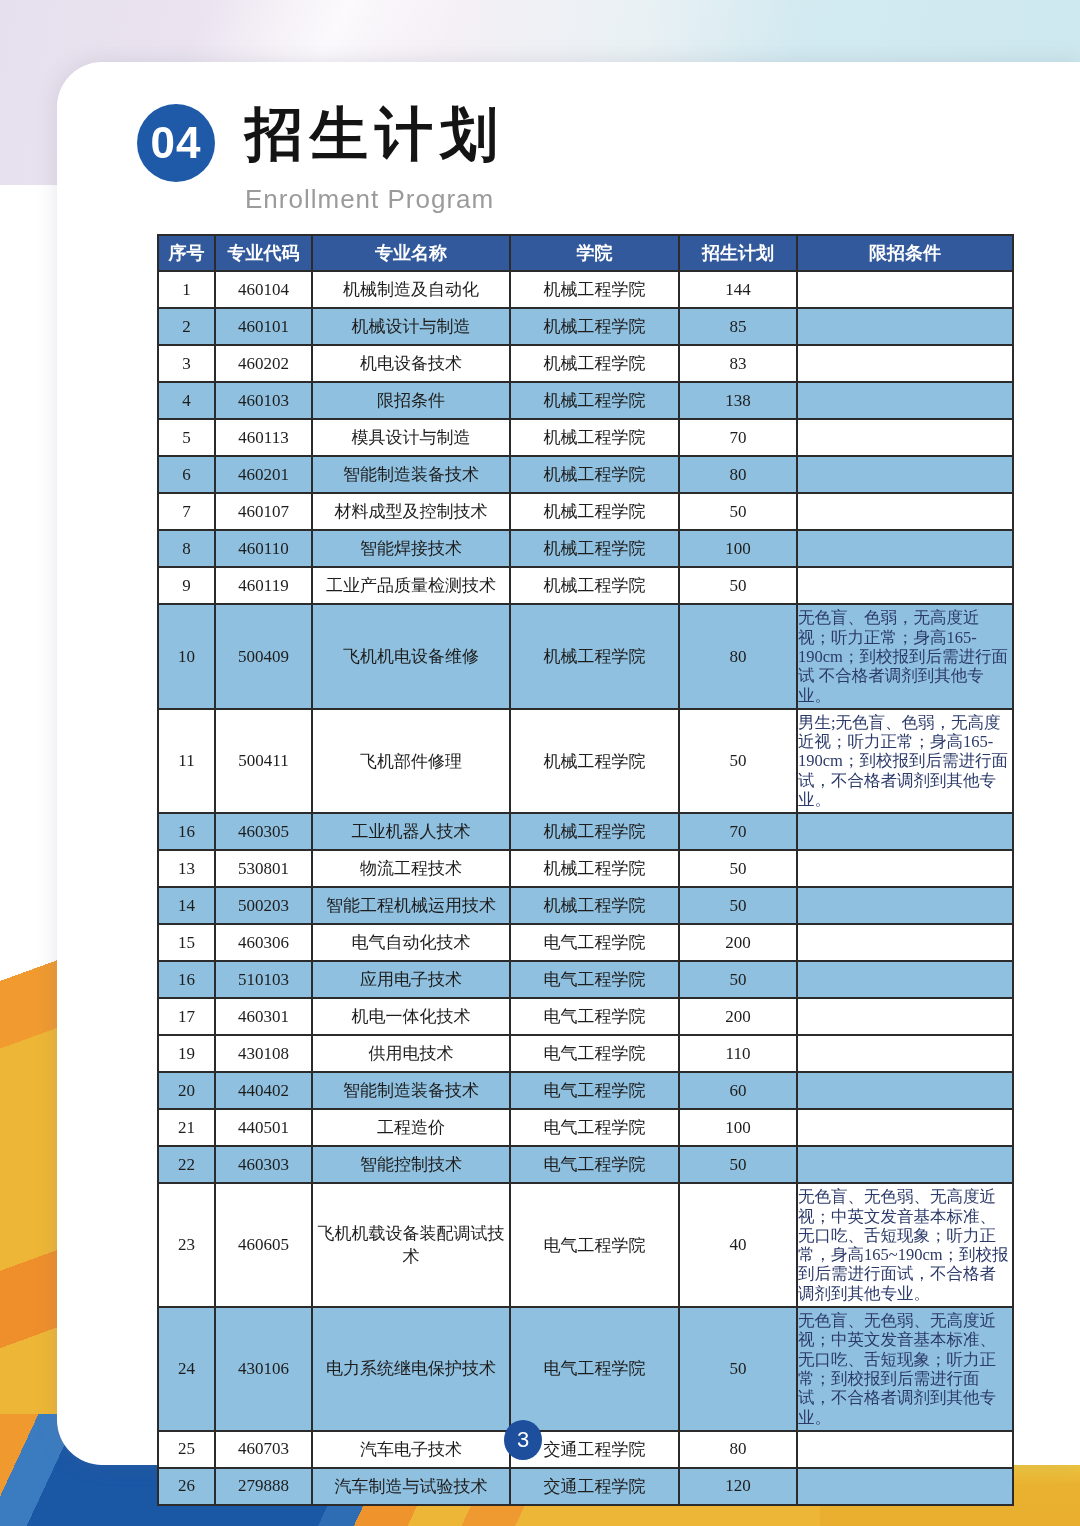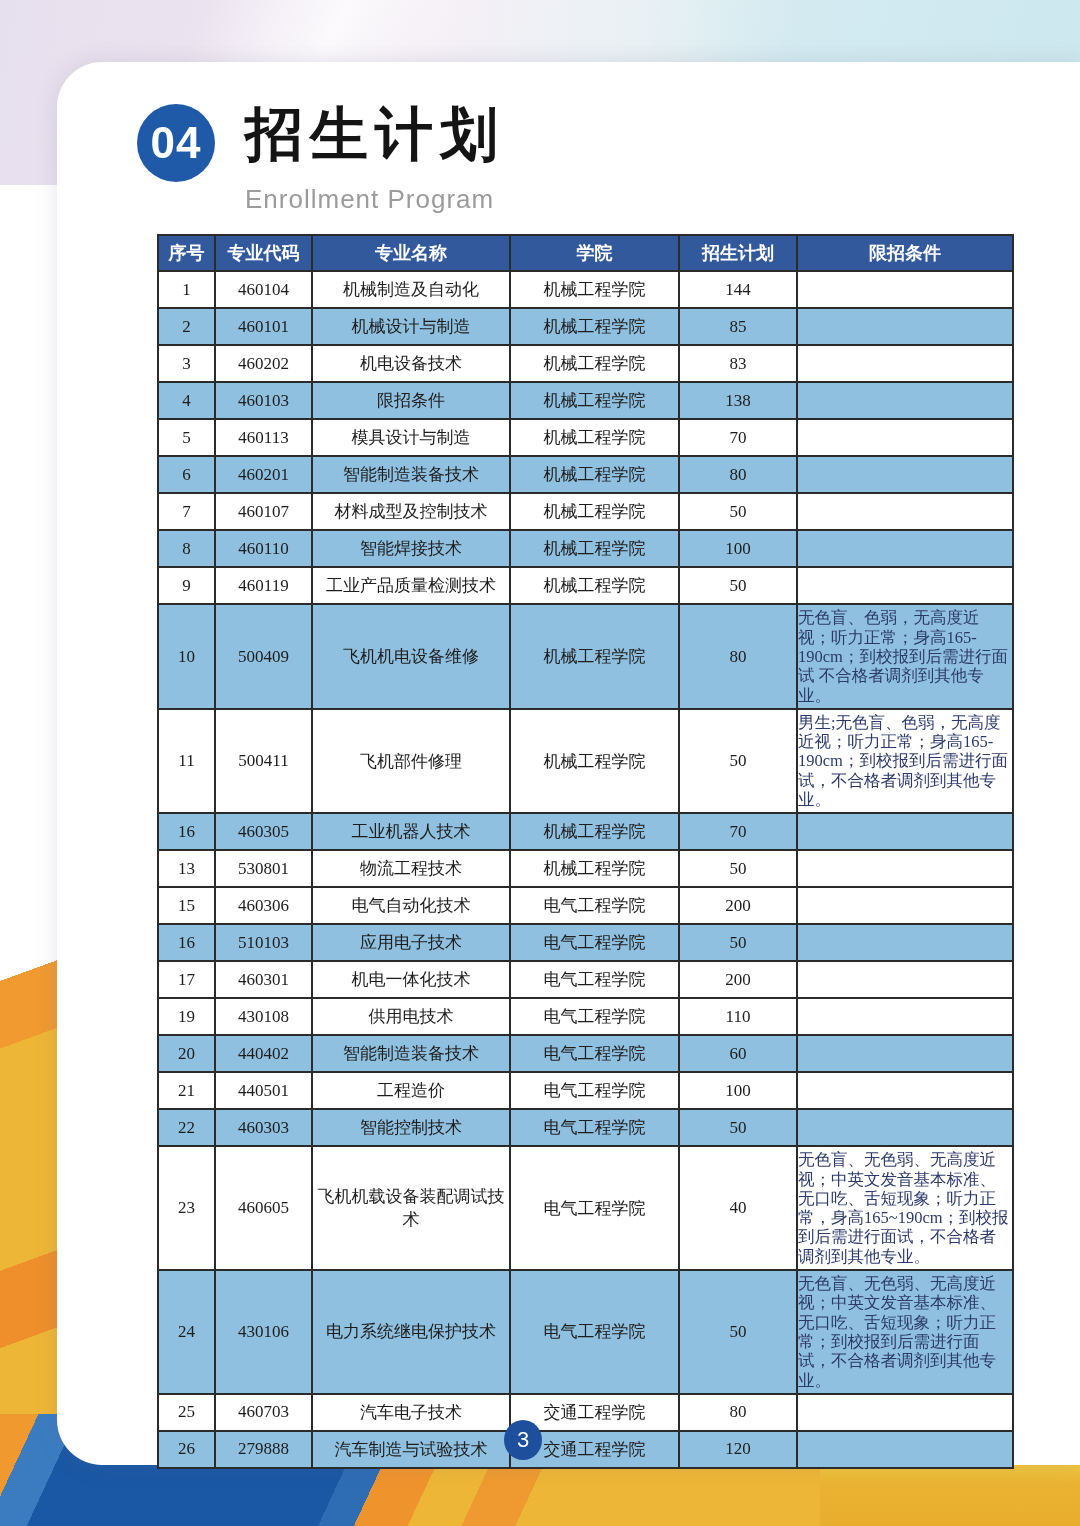--- a/index.html
+++ b/index.html
@@ -238,20 +238,28 @@
             <td class="restrict"></td>
           </tr>
           <tr>
             <td>13</td>
             <td>530801</td>
             <td>物流工程技术</td>
             <td>机械工程学院</td>
             <td>50</td>
             <td class="restrict"></td>
           </tr>
+          <tr class="alt">
+            <td>14</td>
+            <td>500203</td>
+            <td>智能工程机械运用技术</td>
+            <td>机械工程学院</td>
+            <td>50</td>
+            <td class="restrict"></td>
+          </tr>
           <tr>
             <td>15</td>
             <td>460306</td>
             <td>电气自动化技术</td>
             <td>电气工程学院</td>
             <td>200</td>
             <td class="restrict"></td>
           </tr>
           <tr class="alt">
             <td>16</td>

